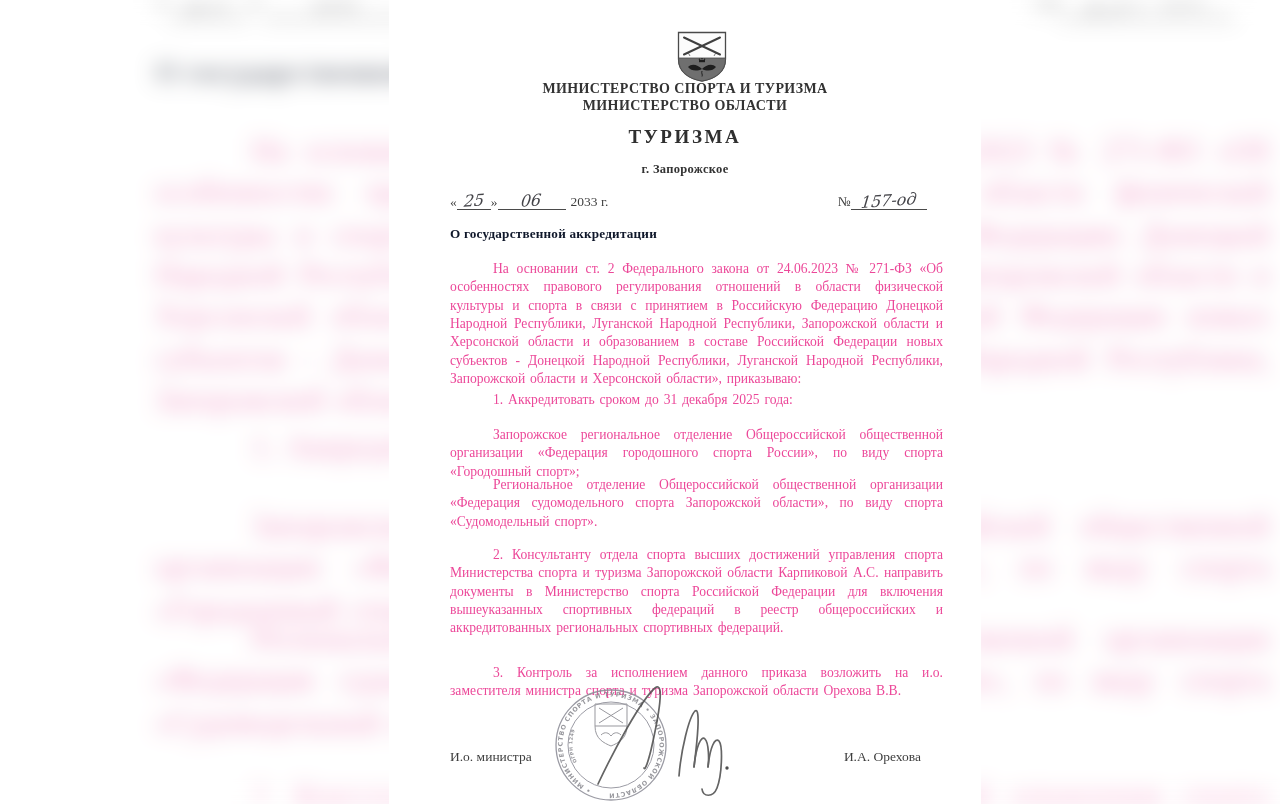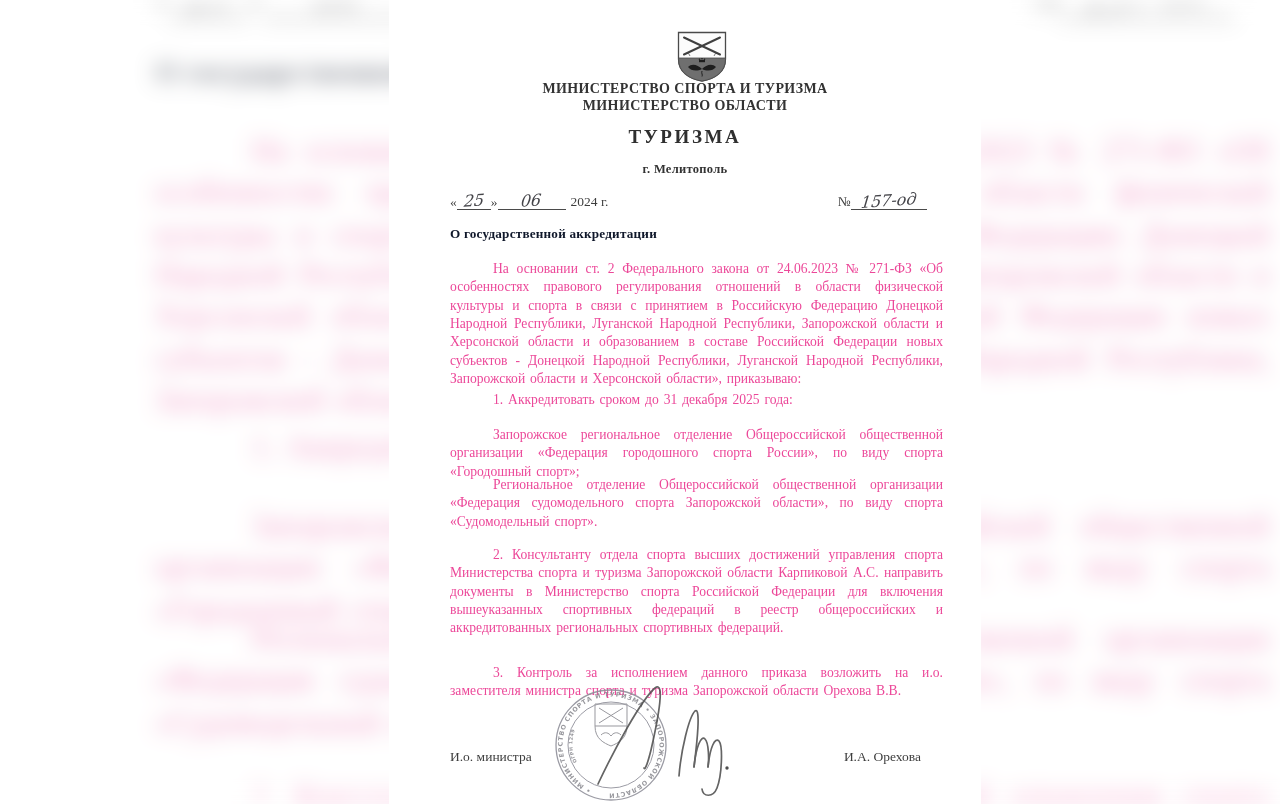--- a/index.html
+++ b/index.html
@@ -107,25 +107,25 @@
         <path d="M26,41 c-1,2.5 1,3.5 0,5.5" stroke="#1e1e1e" stroke-width="1" fill="none"></path>
       </g>
     </svg>
 
     <div class="ministry">
       <div>МИНИСТЕРСТВО СПОРТА И ТУРИЗМА</div>
       <div>МИНИСТЕРСТВО ОБЛАСТИ</div>
     </div>
 
     <div class="doc-type">ТУРИЗМА</div>
-    <div class="city">г. Мелитополь</div>
+    <div class="city">г. Запорожское</div>
 
     <div class="date-row">
       <div>
-        <span>«</span><span class="u day"><span class="hand">25</span></span><span>»</span><span class="u month"><span class="hand">06</span></span><span class="yr">2024 г.</span>
+        <span>«</span><span class="u day"><span class="hand">25</span></span><span>»</span><span class="u month"><span class="hand">06</span></span><span class="yr">2033 г.</span>
       </div>
       <div class="num-field">
         <span>№</span><span class="u num"><span class="hand">157-од</span></span>
       </div>
     </div>
 
     <div class="subject">О государственной аккредитации</div>
 
     <p class="body p1">На основании ст. 2 Федерального закона от 24.06.2023 № 271-ФЗ «Об особенностях правового регулирования отношений в области физической культуры и спорта в связи с принятием в Российскую Федерацию Донецкой Народной Республики, Луганской Народной Республики, Запорожской области и Херсонской области и образованием в составе Российской Федерации новых субъектов - Донецкой Народной Республики, Луганской Народной Республики, Запорожской области и Херсонской области», приказываю:</p>
     <p class="body it1">1. Аккредитовать сроком до 31 декабря 2025 года:</p>

